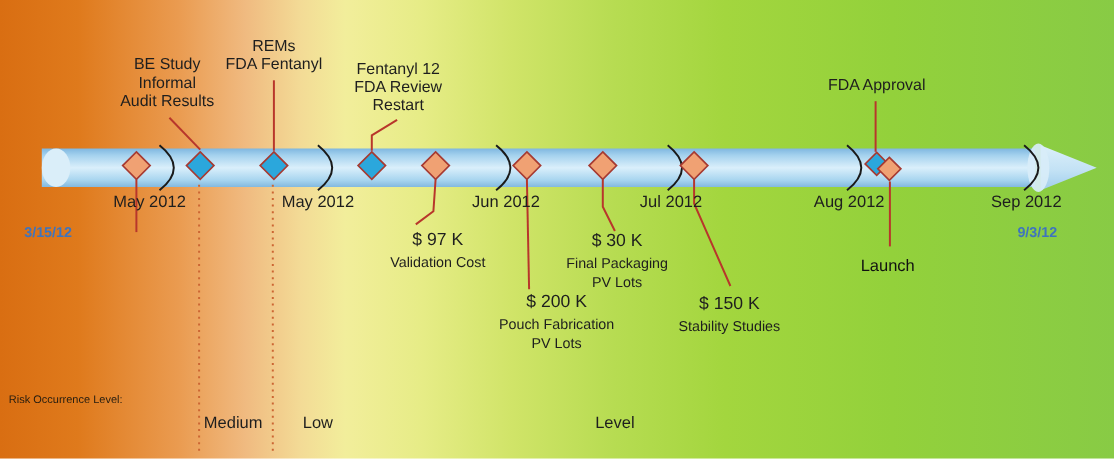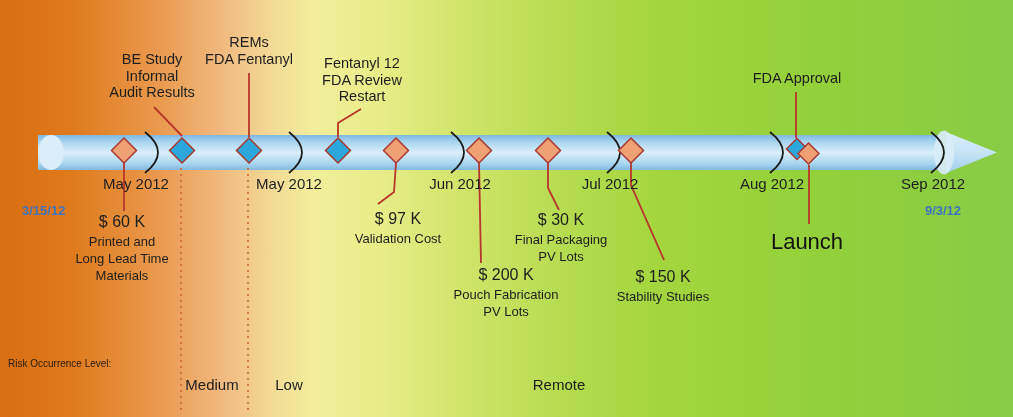--- a/index.html
+++ b/index.html
@@ -7,21 +7,21 @@
     position:relative;width:1013px;height:417px;overflow:hidden;
     font-family:"Liberation Sans","DejaVu Sans",sans-serif;
     background:#d96e12;
   }
   .stage svg{position:absolute;left:0;top:0;}
   #labels{position:absolute;left:0;top:0;width:100%;height:100%;}
   .ann{position:absolute;transform:translateX(-50%);text-align:center;color:#1e1e1e;white-space:nowrap;}
   .ann .line{font-size:14.5px;line-height:16.5px;}
   .ann .value{font-size:16px;line-height:18px;margin-bottom:2px;}
   .ann .desc{font-size:13px;line-height:17px;}
-  .ann.launch .value{font-size:22px;line-height:23px;color:#111;}
+  .ann.launch .value{font-size:15px;line-height:23px;color:#111;}
   .month{position:absolute;transform:translateX(-50%);top:175px;font-size:15px;color:#1e1e1e;white-space:nowrap;}
   .date{position:absolute;top:203px;font-weight:bold;font-size:13px;color:var(--date,#3e74be);white-space:nowrap;}
   .date.start{left:22px;}
   .date.end{left:943px;transform:translateX(-50%);}
   .risk-heading{position:absolute;left:8px;top:358px;font-size:10px;color:#241c10;white-space:nowrap;}
   .risk-level{position:absolute;transform:translateX(-50%);top:376px;font-size:15px;color:#1e1e1e;white-space:nowrap;}
   .bar{fill:url(#barGrad);}
   .cap{fill:#daeef9;}
   .lens{fill:#d8edf9;opacity:0.92;}
   .arrowhead{fill:url(#arrowGrad);}
@@ -97,27 +97,21 @@
 
   <div id="labels">
       <div class="month" style="left: 136px;">May 2012</div>
       <div class="month" style="left: 289px;">May 2012</div>
       <div class="month" style="left: 460px;">Jun 2012</div>
       <div class="month" style="left: 610px;">Jul 2012</div>
       <div class="month" style="left: 772px;">Aug 2012</div>
       <div class="month" style="left: 933px;">Sep 2012</div>
       <div class="risk-level" style="left: 212px;">Medium</div>
       <div class="risk-level" style="left: 289px;">Low</div>
-      <div class="risk-level" style="left: 559px;">Remote</div>
-      <div class="ann" style="left: 122px; top: 213px;">
-        <div class="value">$ 60 K</div>
-        <div class="desc">Printed and</div>
-        <div class="desc">Long Lead Time</div>
-        <div class="desc">Materials</div>
-      </div>
+      <div class="risk-level" style="left: 559px;">Level</div>
       <div class="ann" style="left: 152px; top: 51px;">
         <div class="line">BE Study</div>
         <div class="line">Informal</div>
         <div class="line">Audit Results</div>
       </div>
       <div class="ann" style="left: 249px; top: 34px;">
         <div class="line">REMs</div>
         <div class="line">FDA Fentanyl</div>
       </div>
       <div class="ann" style="left: 362px; top: 55px; text-align: center;">

